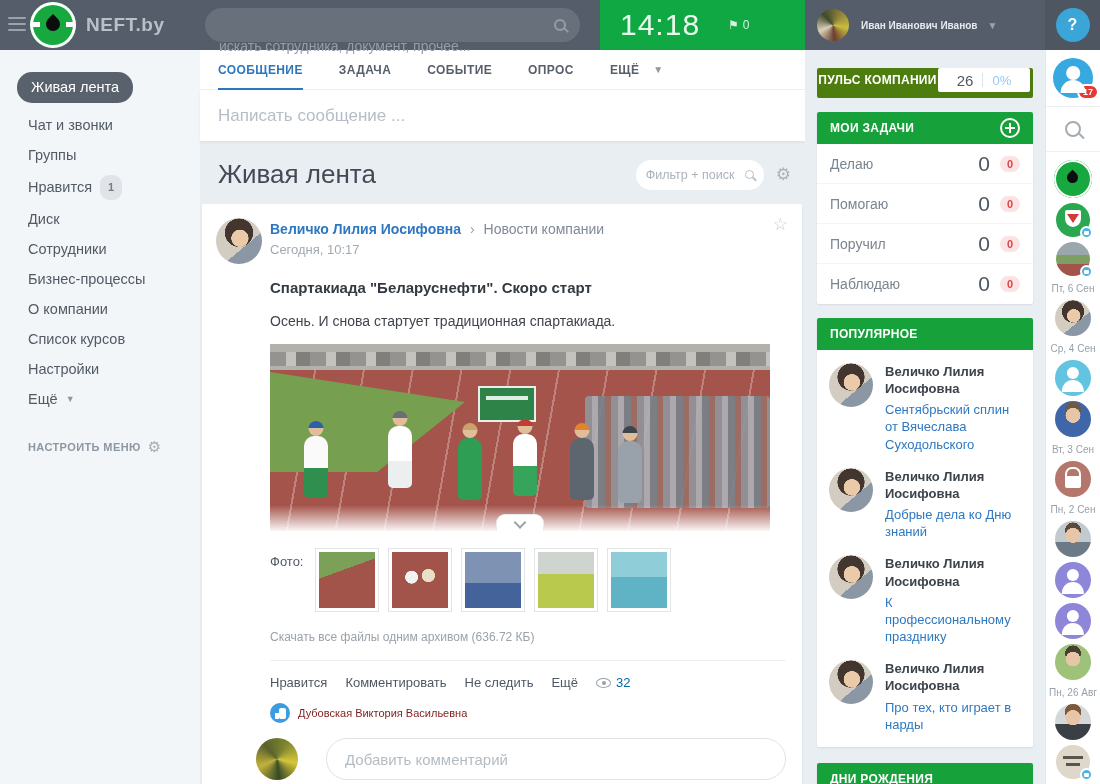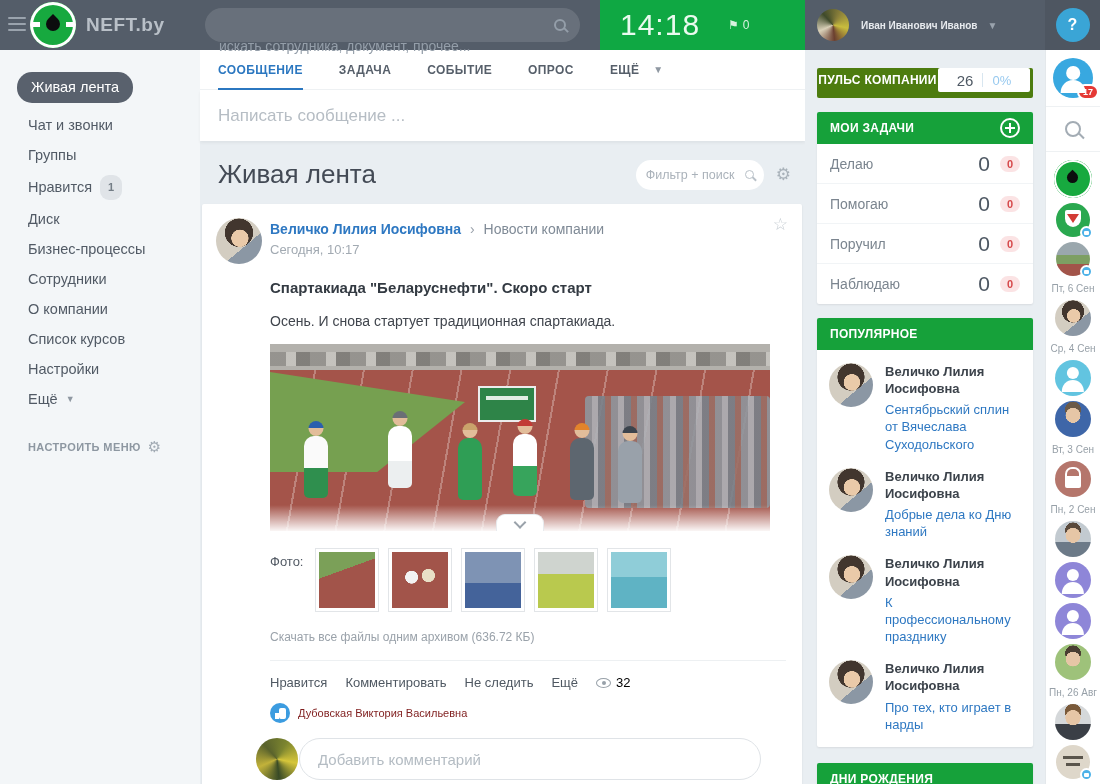--- a/index.html
+++ b/index.html
@@ -102,29 +102,29 @@
   .thumb > div { width:100%; height:100%; }
   .t1 { background:linear-gradient(160deg,#7ba058 0 35%,#a2544a 35%); }
   .t2 { background:radial-gradient(circle at 35% 45%,#f2f2f2 0 13%,rgba(0,0,0,0) 14%),radial-gradient(circle at 65% 42%,#e8dfc6 0 13%,rgba(0,0,0,0) 14%),#a2544a; }
   .t3 { background:linear-gradient(#7e93b4 0 55%,#44639a 55%); }
   .t4 { background:linear-gradient(#cfd4cf 0 40%,#b9c94e 40%); }
   .t5 { background:linear-gradient(#8fcdd8 0 45%,#5fb3c4 45%); }
   .dl { margin:18px 0 0 54px; font-size:12px; color:#9aa2aa; cursor:pointer; }
   .psep { border:none; border-top:1px solid #edf0f2; margin:16px 0 0 54px; }
   .actions { margin:14px 0 0 54px; display:flex; align-items:center; gap:18px; font-size:13px; color:#4f5862; }
   .actions .act { cursor:pointer; }
-  .views { display:flex; align-items:center; gap:5px; color:#000000; }
+  .views { display:flex; align-items:center; gap:5px; color:#0369a1; }
   .eyeico { width:15px; height:10px; border:1.5px solid #98a1a9; border-radius:50%; position:relative; }
   .eyeico::after { content:""; position:absolute; left:50%; top:50%; width:4px; height:4px; margin:-2px 0 0 -2px; border-radius:50%; background:#98a1a9; }
   .likerow { margin:13px 0 0 54px; display:flex; align-items:center; gap:8px; }
   .likeico { width:20px; height:20px; border-radius:50%; background:#3c9ce0; position:relative; flex:none; }
   .likeico::before { content:""; position:absolute; left:5px; top:10px; width:4px; height:6px; background:#fff; }
   .likeico::after { content:""; position:absolute; left:9px; top:5px; width:7px; height:11px; background:#fff; border-radius:2px; }
   .likedby { font-size:11px; color:#7f1d1d; cursor:pointer; }
-  .commentrow { margin:15px 0 0 40px; display:flex; align-items:center; gap:1px; }
+  .commentrow { margin:15px 0 0 40px; display:flex; align-items:center; gap:28px; }
   .ava-mosaic { width:42px; height:42px; background:conic-gradient(from 30deg,#7c852f,#d6c63a,#384a26,#c2b23a,#59622c,#7c852f); }
   .cinput { flex:1; height:42px; border:1px solid #dfe3e7; border-radius:21px; padding:0 18px; font-size:15px; color:#5a636d; outline:none; font-family:inherit; max-width:462px; }
   .cinput::placeholder { color:#b4bcc3; }
 
   
   .rightcol { position:absolute; left:805px; top:50px; width:240px; height:734px; background:#e9eef2; padding:18px 12px 0; }
   .pulse { height:30px; background:#4d7c0f; border-radius:2px; display:flex; align-items:center; padding:3px 3px 9px 0; cursor:pointer; }
   .pulse .ptitle2 { flex:1; text-align:center; color:#fff; font-size:12px; font-weight:bold; letter-spacing:.3px; }
   .pulseval { width:92px; height:24px; background:#fff; border-radius:2px; display:flex; align-items:center; justify-content:center; gap:9px; }
   .pv-num { color:#4e5863; font-size:15px; }
@@ -229,24 +229,24 @@
         <span>Группы</span>
       </div>
     <div class="sitem">
         <span>Нравится</span>
         <span class="sbadge">1</span>
       </div>
     <div class="sitem">
         <span>Диск</span>
       </div>
     <div class="sitem">
+        <span>Сотрудники</span>
+      </div>
+    <div class="sitem">
         <span>Бизнес-процессы</span>
-      </div>
-    <div class="sitem">
-        <span>Сотрудники</span>
       </div>
     <div class="sitem">
         <span>О компании</span>
       </div>
     <div class="sitem">
         <span>Список курсов</span>
       </div>
     <div class="sitem">
         <span>Настройки</span>
       </div>

